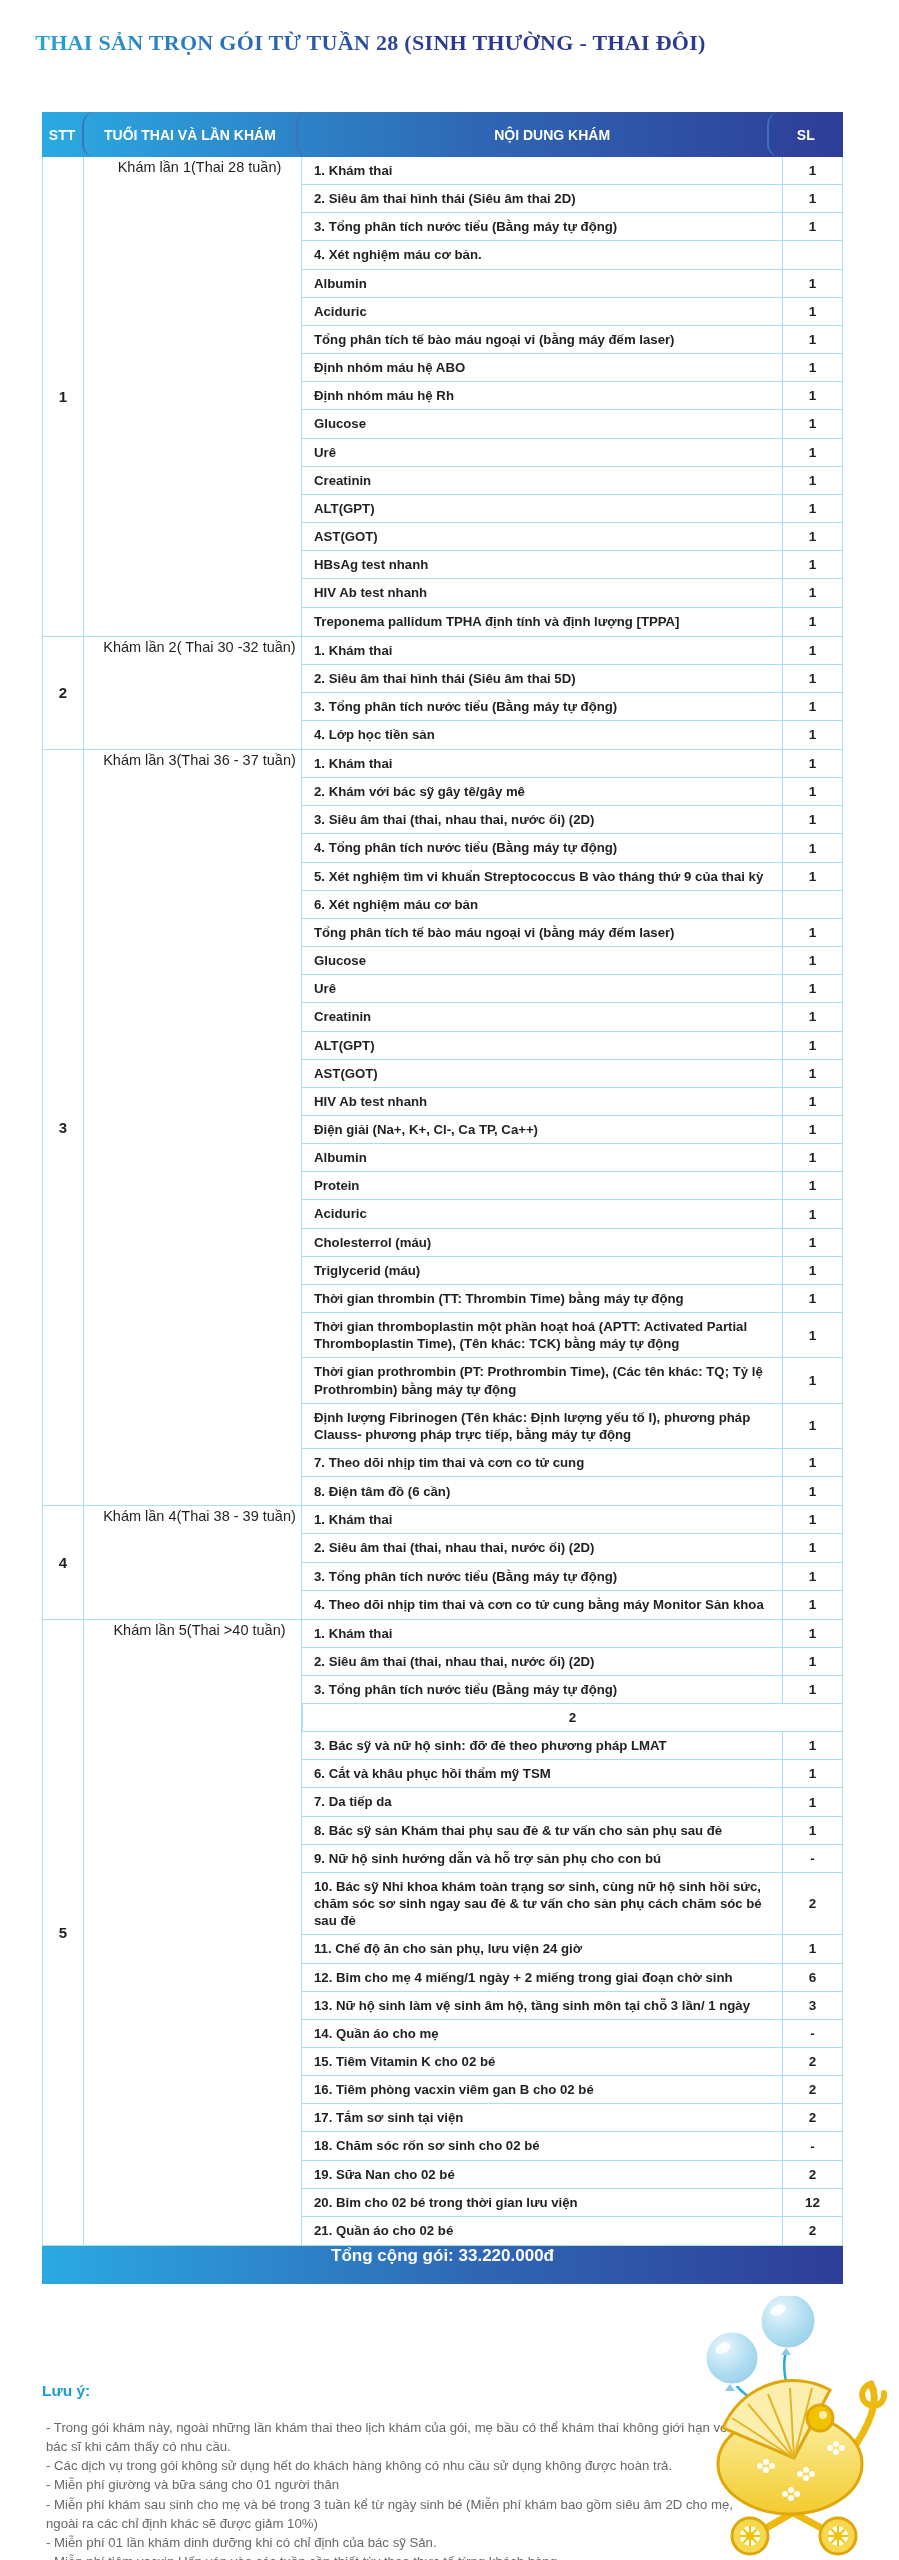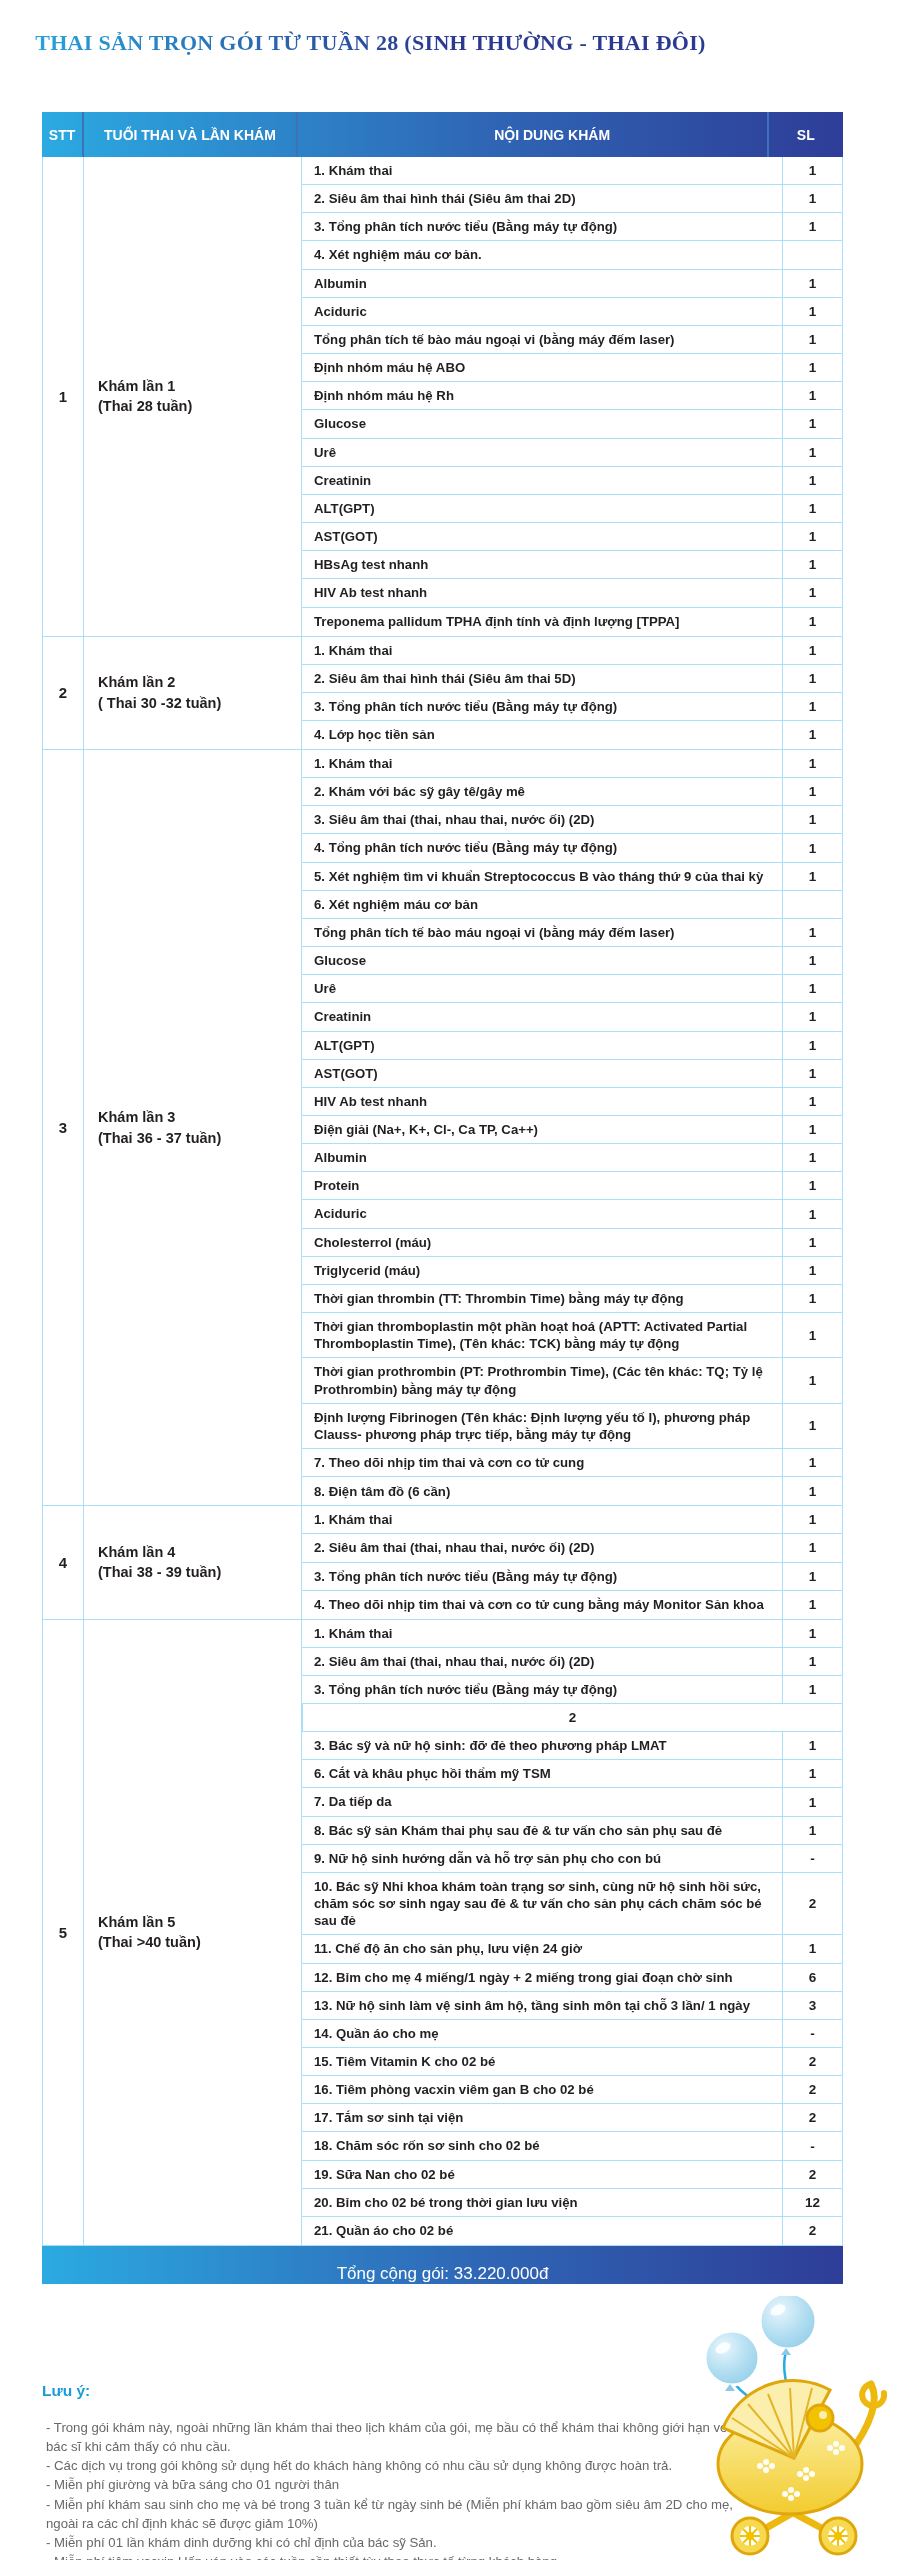--- a/index.html
+++ b/index.html
@@ -23,63 +23,64 @@
   
   .pkg-table { position: absolute; left: 42px; top: 112px; width: 801px; }
   .tbl-header {
     display: flex; height: 45px;
     background: linear-gradient(90deg, #2BAAE1 0%, #2F66B5 55%, #2E3D98 100%);
     color: #ffffff; font-weight: bold; font-size: 14px;
   }
   .tbl-header .hcell {
     display: flex; align-items: center; justify-content: center;
     text-align: left;
+    border-radius: 13px;
   }
   .hcell + .hcell { border-left: 2px solid #3E72B8; }
   .h-stt   { width: 41px; }
   .h-visit { width: 218px; }
   .h-content { width: 480px; padding-left: 40px; }
   .h-sl    { width: 78px; }
 
   .tbl-body { border-left: 1px solid #A9DFF7; border-right: 1px solid #A9DFF7; }
   .group { display: flex; border-bottom: 1px solid #A9DFF7; }
   .cell-stt {
     width: 41px; flex: 0 0 41px;
     display: flex; align-items: center; justify-content: center;
     border-right: 1px solid #A9DFF7;
     font-weight: bold; font-size: 15px; color: #231F20;
   }
   .cell-visit {
     width: 218px; flex: 0 0 218px;
-    display: flex; flex-direction: column; justify-content: center;
+    display: flex; flex-direction: row; justify-content: center;
     padding-left: 14px;
     border-right: 1px solid #A9DFF7;
-    font-weight: bold; font-size: 14.5px; line-height: 1.4; color: #231F20;
+    font-weight: normal; font-size: 14.5px; line-height: 1.4; color: #231F20;
   }
   .rows { flex: 1 1 auto; display: flex; flex-direction: column; }
   .row { display: flex; border-bottom: 1px solid #A9DFF7; min-height: 28px; }
   .row:last-child { border-bottom: none; }
   .cell-content {
     width: 480px; flex: 0 0 480px;
     display: flex; align-items: center;
     padding: 5px 8px 5px 12px;
     font-weight: bold; font-size: 13.2px; line-height: 1.3; color: #231F20;
   }
   .cell-sl {
     flex: 1 1 auto;
     display: flex; align-items: center; justify-content: center;
     border-left: 1px solid #A9DFF7;
     font-weight: bold; font-size: 13.5px; color: #231F20;
   }
   
   .total-bar {
-    display: flex; align-items: flex-end; justify-content: center;
+    display: flex; align-items: flex-start; justify-content: center;
     height: 38px;
     background: linear-gradient(90deg, #2BAAE1 0%, #2F66B5 55%, #2E3D98 100%);
-    color: #ffffff; font-weight: normal; font-size: 17px;
+    color: #ffffff; font-weight: bold; font-size: 17px;
   }
   
   .notes { position: absolute; left: 42px; top: 2382px; width: 700px; }
   .notes-heading { color: #1B9CD8; font-weight: bold; font-size: 15.5px; margin-bottom: 18px; }
   .note-item { color: #67686B; font-size: 13.2px; line-height: 1.45; padding-left: 4px; }
   
   .illustration { position: absolute; left: 690px; top: 2296px; width: 200px; height: 262px; }
 </style>
 </head>
 <body>

